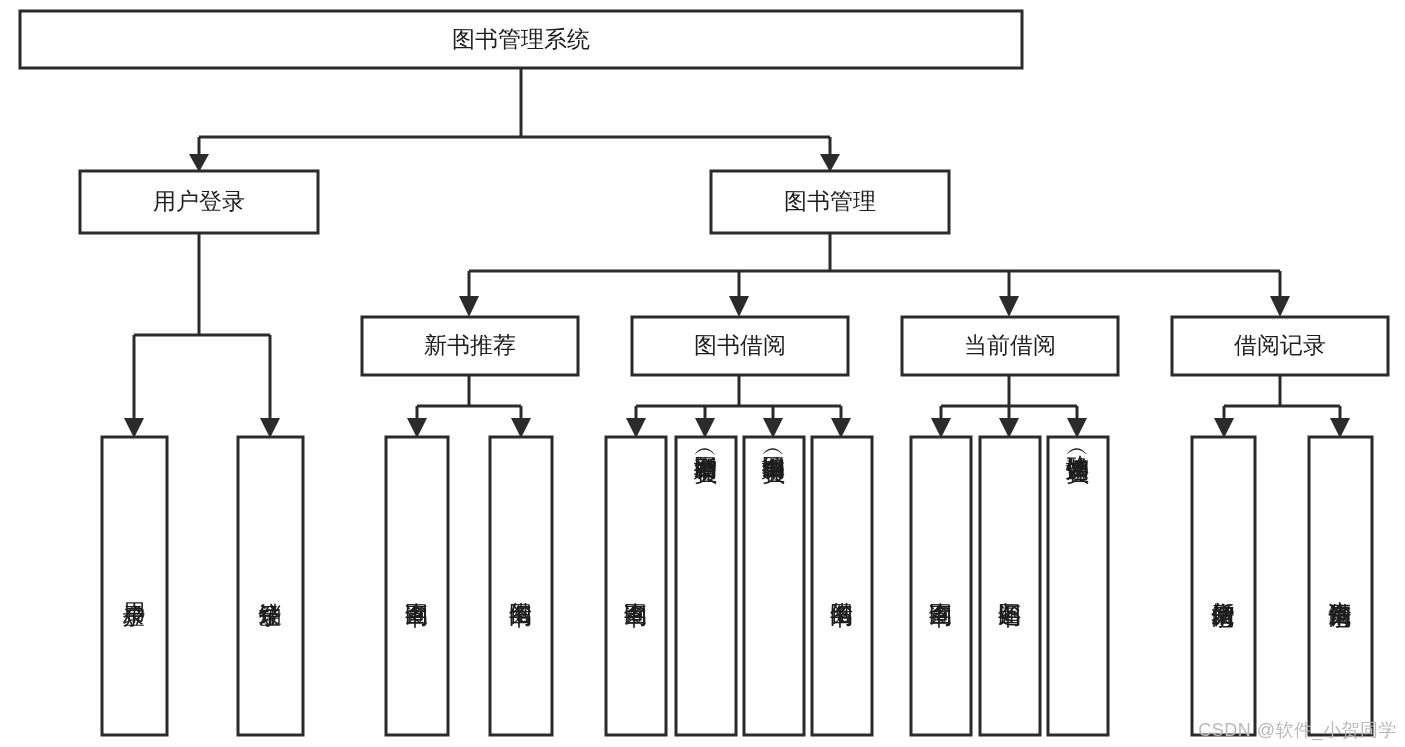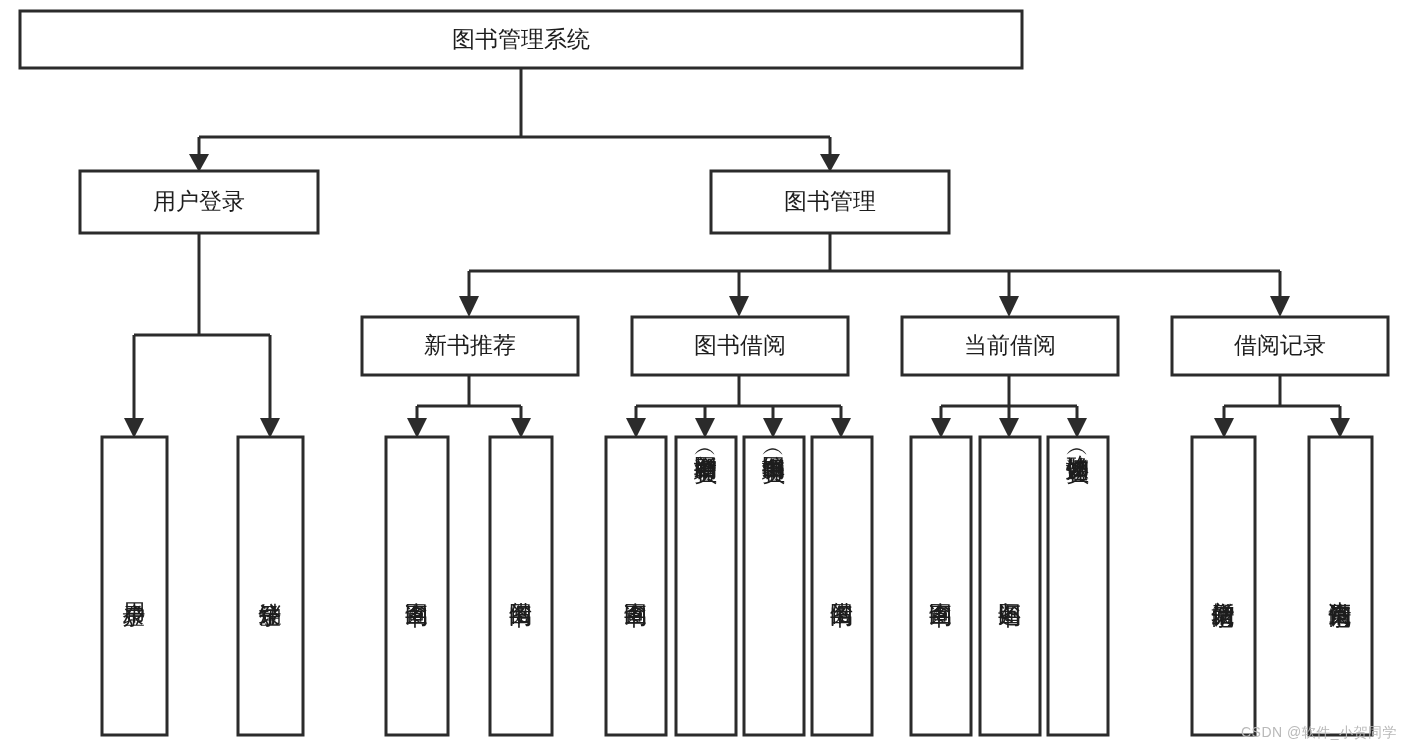--- a/index.html
+++ b/index.html
@@ -67,21 +67,21 @@
     color: #1d1d1d;
     letter-spacing: 1px;
     text-align: center;
     white-space: pre;
   }
   .watermark {
     position: absolute;
     right: 8px;
     bottom: 5px;
     font-family: "Liberation Sans", "DejaVu Sans", sans-serif;
-    font-size: 14px;
+    font-size: 18px;
     color: #b9b9b9;
     letter-spacing: 0.5px;
     white-space: nowrap;
     text-align: right;
   }
 </style>
 </head>
 <body>
 
 <div id="diagram-root">

